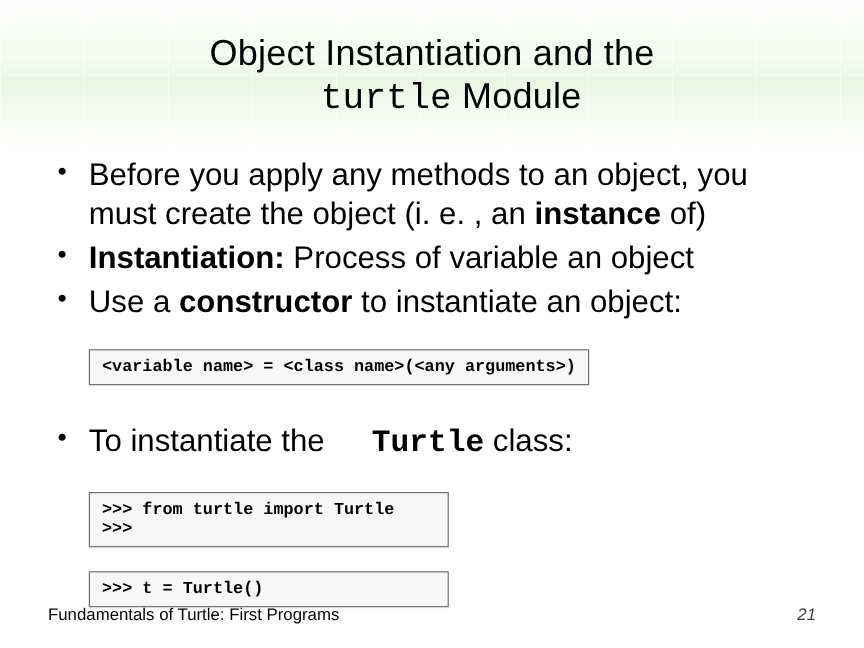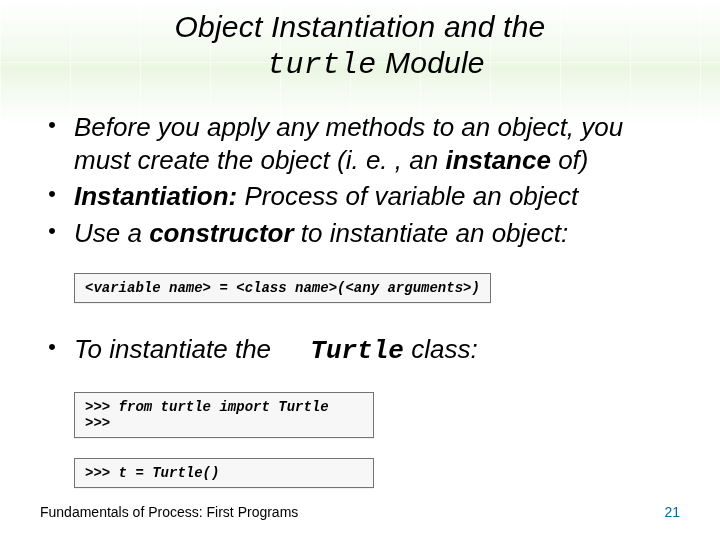--- a/index.html
+++ b/index.html
@@ -26,22 +26,21 @@
       linear-gradient(to right, rgba(255,255,255,0.9) 1px, transparent 1px),
       linear-gradient(to bottom, rgba(255,255,255,0.9) 1px, transparent 1px);
     background-size: 70px 62px;
     opacity: 0.6;
   }
   .slide {
     position: absolute;
     top: 0; left: 0;
     width: 720px;
     height: 460px;
-    padding: 9px 40px 0 40px;
-    font-style: italic;
+    padding: 27px 40px 0 40px;
   }
   h1 {
     text-align: center;
     font-size: 30px;
     font-weight: normal;
     line-height: 1.2;
     margin-bottom: 28px;
     letter-spacing: 0.2px;
   }
   .mono { font-family: "Courier New", Courier, monospace; margin-left: 32px; }
@@ -77,21 +76,21 @@
   }
   .footer {
     position: absolute;
     bottom: 20px;
     left: 40px;
     right: 40px;
     font-size: 14px;
     display: flex;
     justify-content: space-between;
   }
-  .pagenum { color: #0369a1; }
+  .pagenum { color: #404040; font-style: italic; }
   .strong { font-weight: bold; }
 </style>
 </head>
 <body>
 
 <div class="header-band"></div>
 <div class="grid-squares"></div>
 
 <div class="slide">
 
@@ -113,15 +112,15 @@
     </ul>
 
   <div class="codeblock" style="min-width:300px;">&gt;&gt;&gt; from turtle import Turtle
 &gt;&gt;&gt;</div>
   <br>
   <div class="codeblock" style="min-width:300px; margin-top:6px;">&gt;&gt;&gt; t = Turtle()</div>
 
 </div>
 
 <div class="footer">
-  <span>Fundamentals of Process: First Programs</span>
+  <span>Fundamentals of Turtle: First Programs</span>
   <span class="pagenum">21</span>
 </div>
 
 </body></html>

